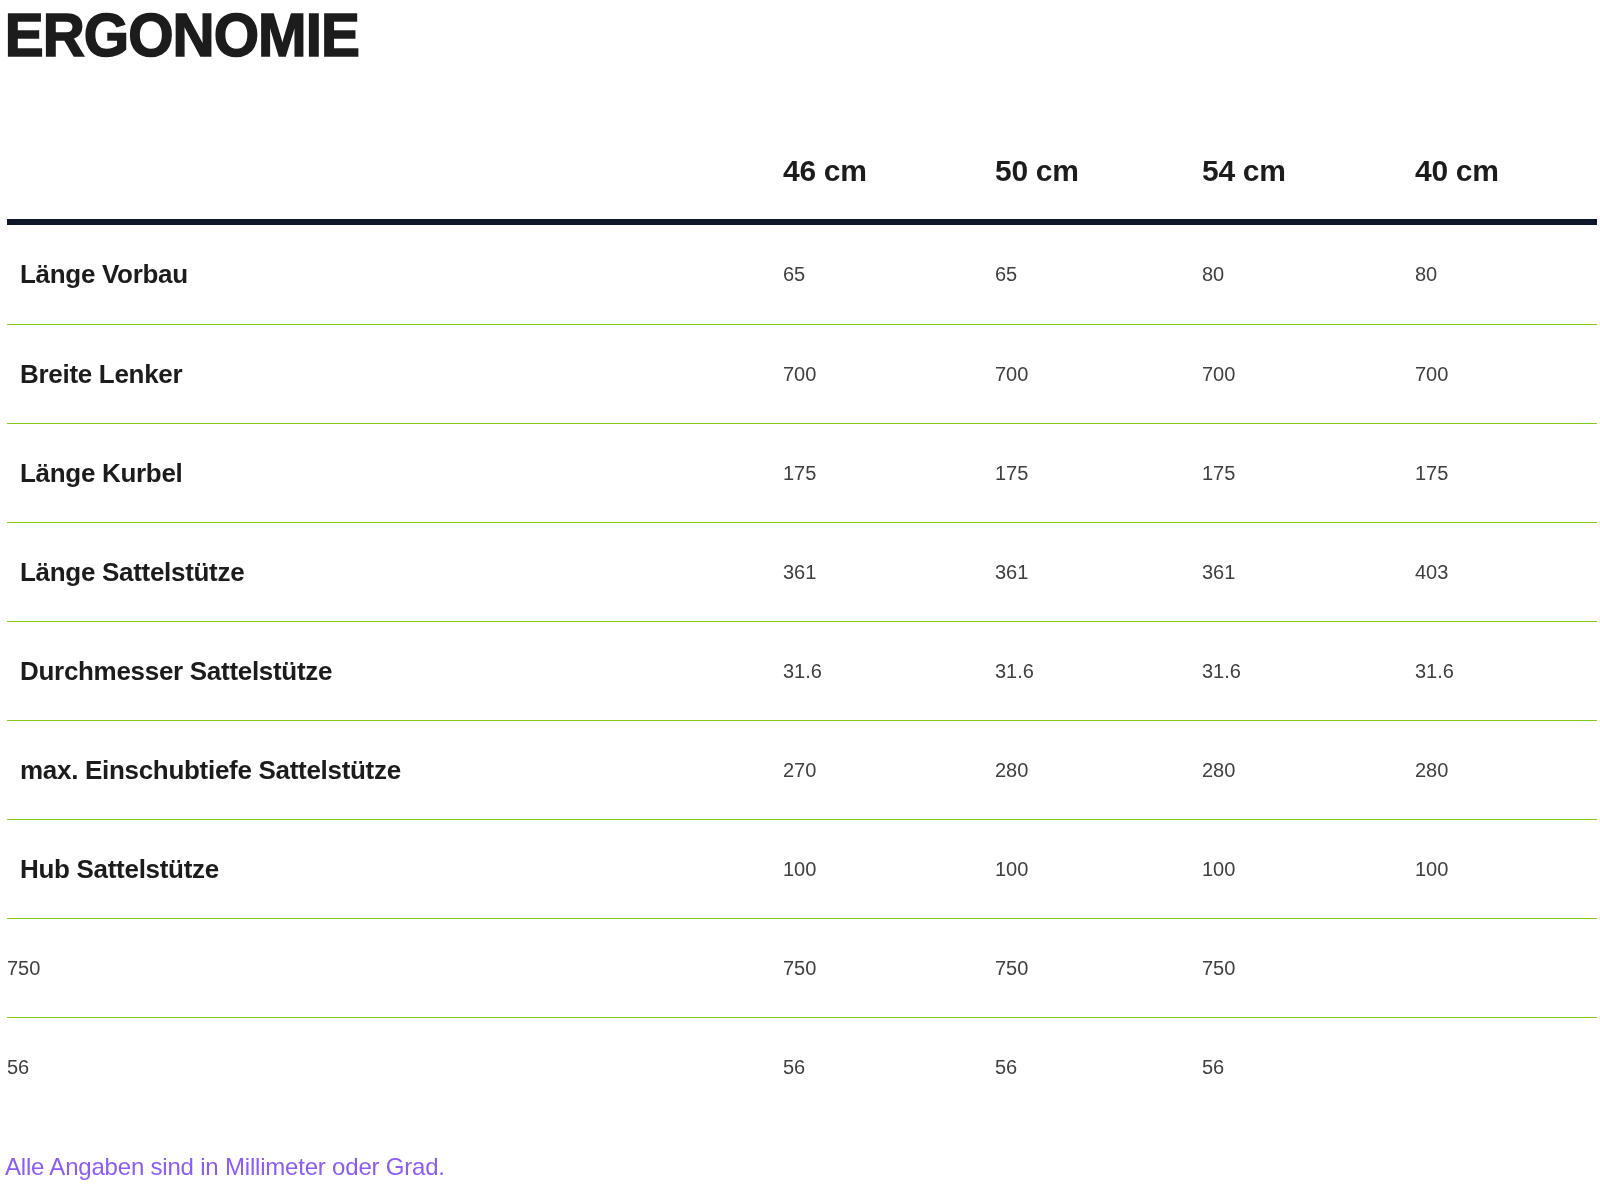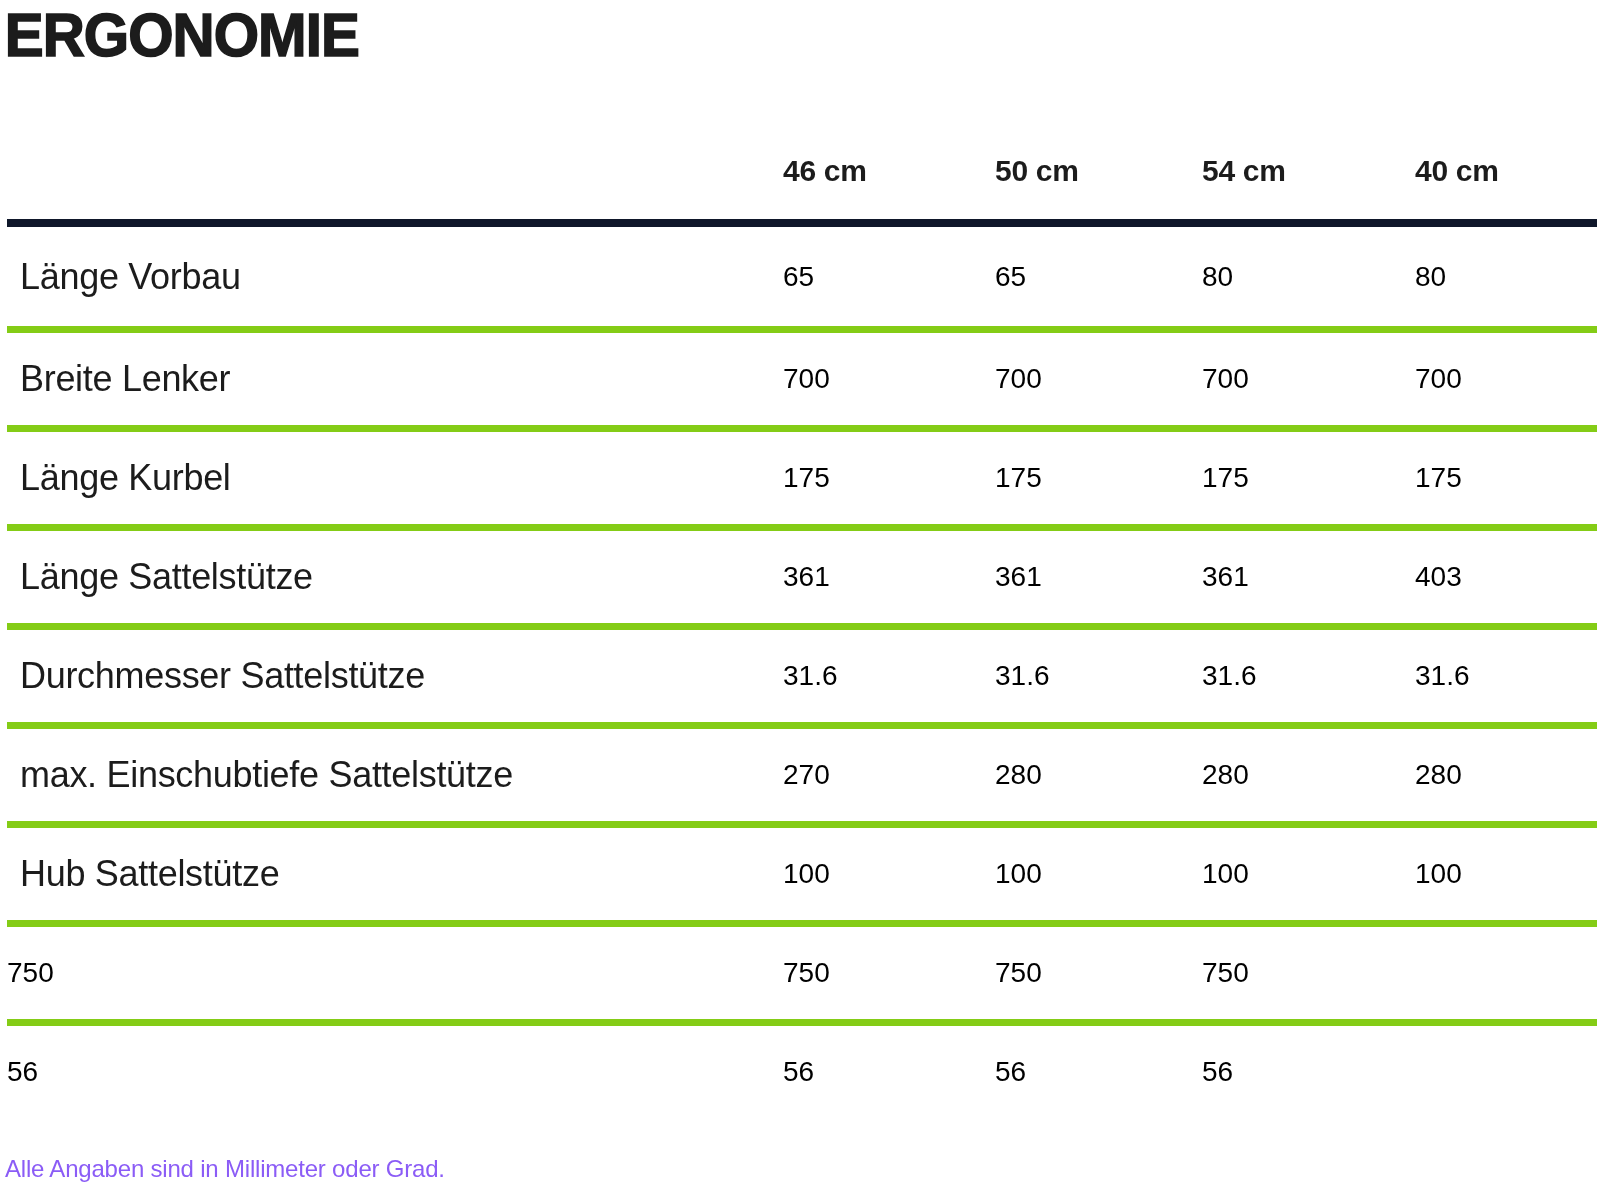--- a/index.html
+++ b/index.html
@@ -29,50 +29,50 @@
   .table-wrap { margin: 0 3px 0 7px; }
 
   .grid-cols {
     display: grid;
     grid-template-columns: 776px 212px 207px 213px 1fr;
   }
 
   .header-row {
     align-items: end;
     padding: 89px 0 33px;
-    border-bottom: 8px solid #0f172a;
+    border-bottom: 6px solid #0f172a;
   }
 
   .col-header {
     font-size: 30px;
     font-weight: 700;
     line-height: 1;
     letter-spacing: -0.3px;
     white-space: nowrap;
   }
 
   .row {
     align-items: center;
     height: 99px;
-    border-top: 7px solid #84cc16;
+    border-top: 1px solid #84cc16;
   }
   .row:first-child { border-top: none; }
 
   .label-cell {
     padding-left: 13px;
-    font-weight: 400;
-    font-size: 36px;
+    font-weight: 700;
+    font-size: 26px;
     letter-spacing: -0.3px;
     white-space: nowrap;
   }
 
   .value-cell {
-    font-size: 28px;
+    font-size: 20px;
     font-weight: 400;
-    color: #000000;
+    color: #404040;
     white-space: nowrap;
   }
 
   .footnote {
     margin: 37px 0 0 5px;
     font-size: 24px;
     color: #8b5cf6;
     letter-spacing: -0.2px;
   }
 </style>

